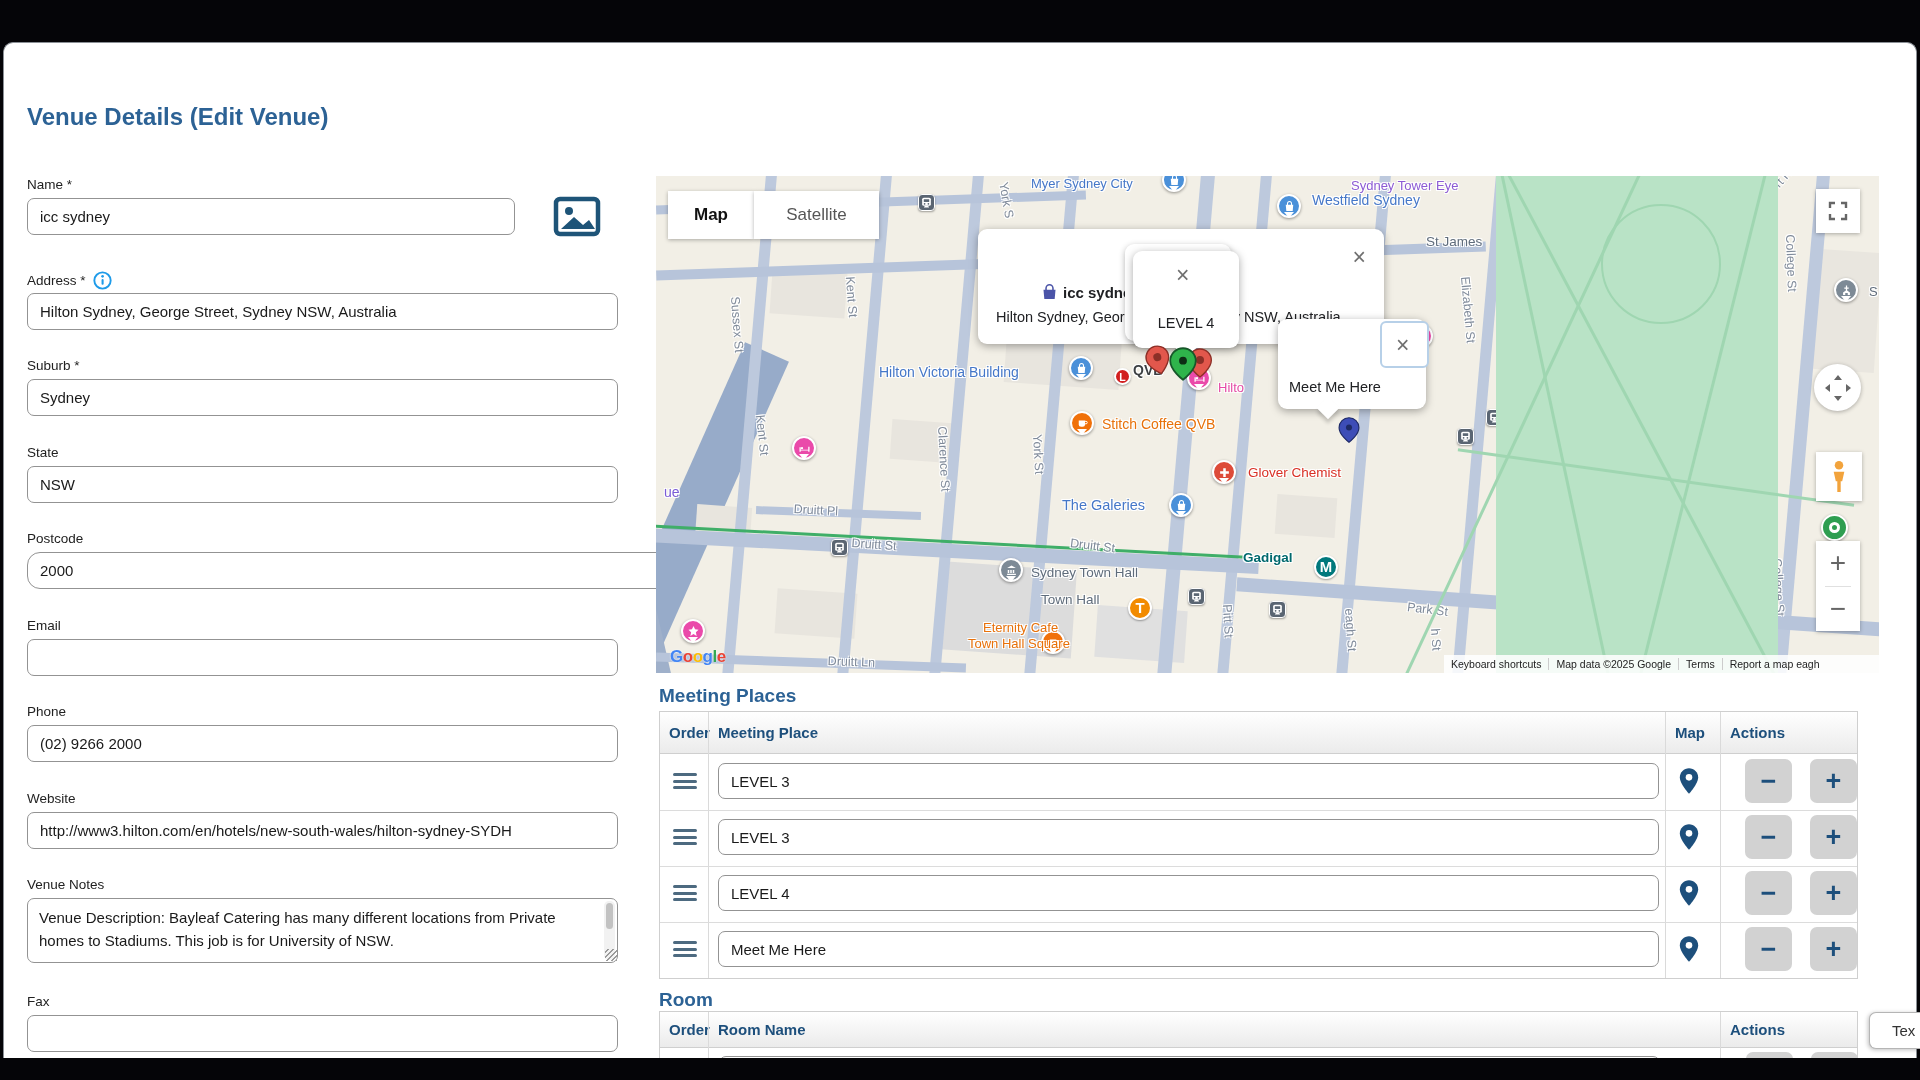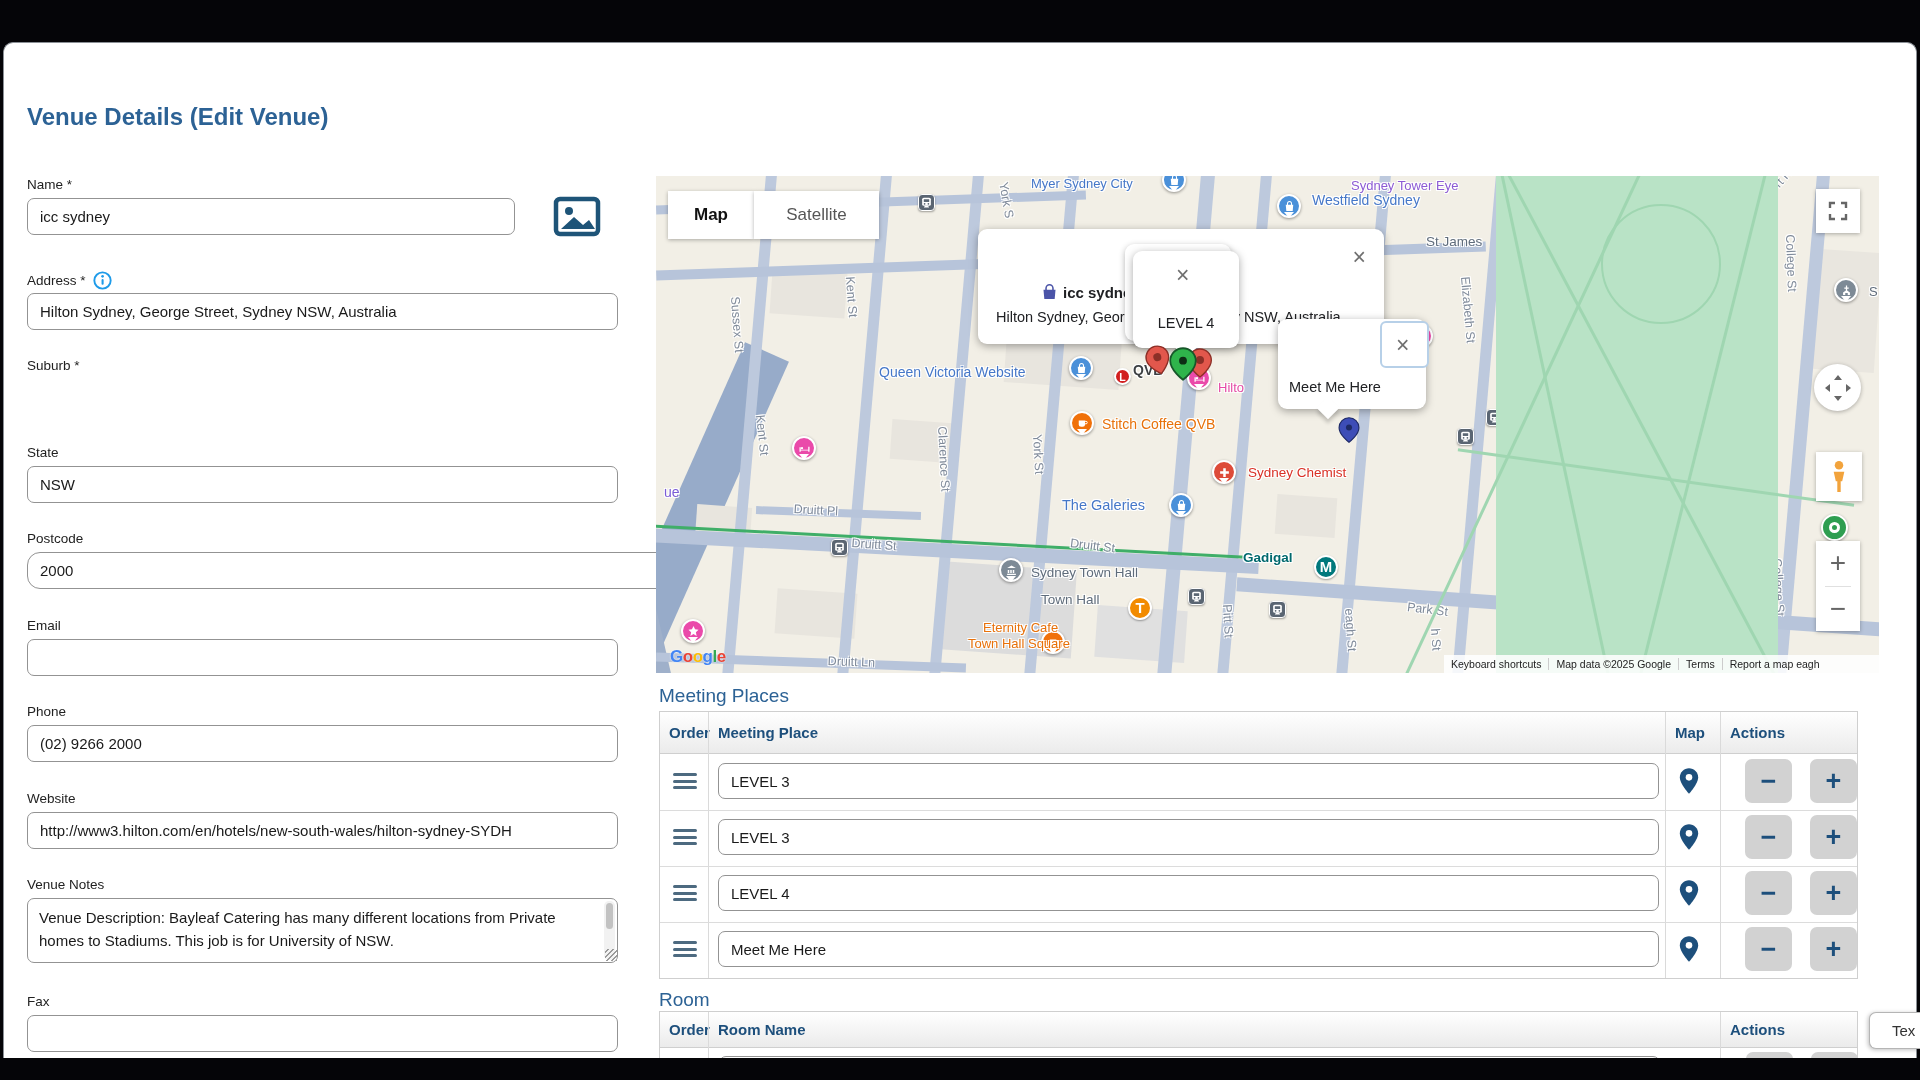--- a/index.html
+++ b/index.html
@@ -16,21 +16,21 @@
          font-family:"Liberation Sans",sans-serif; font-size:15px; color:#1a1a1a; padding:0 12px; outline:none; }
   .txtarea { position:absolute; border:1px solid #939393; border-radius:7px; background:#fff;
          font-family:"Liberation Sans",sans-serif; font-size:15px; color:#1a1a1a; padding:7px 26px 7px 11px;
          resize:none; outline:none; line-height:1.55; overflow:hidden; }
   .fakescroll { position:absolute; width:11px; background:#f2f2f2; border-radius:5px; }
   .fakethumb { position:absolute; width:7px; left:2px; top:2px; height:26px; background:#c2c2c2; border-radius:4px; }
   .resize-corner { position:absolute; width:12px; height:12px;
      background:repeating-linear-gradient(135deg, transparent 0 2px, #9a9a9a 2px 3.5px); }
 
   
-  .section-title { font-size:19px; font-weight:normal; color:#2c6295; }
+  .section-title { font-size:19px; font-weight:bold; color:#2c6295; }
   .tbl { position:absolute; border:1px solid #cfcfcf; background:#fff; }
   .tbl-header { position:absolute; left:0; top:0; right:0; background:linear-gradient(#ffffff,#ebebeb); border-bottom:1px solid #cfcfcf; }
   .th { position:absolute; top:0; height:100%; display:flex; align-items:center; padding-left:9px;
         font-size:15px; font-weight:bold; color:#1d4f7c; border-left:1px solid #d6d6d6; }
   .th:first-child { border-left:none; }
   .cell-sep { position:absolute; top:0; bottom:0; width:1px; background:#dadada; }
   .row-sep { position:absolute; left:0; right:0; height:1px; background:#dcdcdc; }
   .drag-handle { position:absolute; width:24px; height:17px; cursor:grab; }
   .drag-handle i { display:block; height:3.2px; background:#4d6a80; border-radius:2px; margin-bottom:3.4px; }
   .act-btn { position:absolute; width:47px; height:44px; background:#d2d2d2; border:none; border-radius:7px;
@@ -88,20 +88,21 @@
       <span>Address *</span>
       <svg width="19" height="19" viewBox="0 0 20 20" style="cursor:pointer;">
         <circle cx="10" cy="10" r="8.6" fill="none" stroke="#1e9be9" stroke-width="2"></circle>
         <rect x="9" y="8.5" width="2.2" height="6" rx="1" fill="#1e9be9"></rect>
         <circle cx="10.1" cy="5.6" r="1.4" fill="#1e9be9"></circle>
       </svg>
     </div>
     <input class="inp" style="left: 23px; top: 250px; width: 591px;" value="Hilton Sydney, George Street, Sydney NSW, Australia">
 
     <div class="abs fld-label" style="left:23px; top:315px;">Suburb *</div>
+    <input class="inp" style="left: 23px; top: 336px; width: 591px;" value="Sydney">
 
     <div class="abs fld-label" style="left:23px; top:402px;">State</div>
     <input class="inp" style="left: 23px; top: 423px; width: 591px;" value="NSW">
 
     <div class="abs fld-label" style="left:23px; top:488px;">Postcode</div>
     <input class="inp" style="left: 23px; top: 509px; width: 709px; border-radius: 13px;" value="2000">
 
     <div class="abs fld-label" style="left:23px; top:575px;">Email</div>
     <input class="inp" style="left: 23px; top: 596px; width: 591px;" value="">
 
@@ -391,24 +392,24 @@
           <div class="poi-pin" style="position: absolute; left: 866px; top: 19px; background: rgb(240, 113, 10);">
             <svg width="15" height="15" viewBox="0 0 24 24">
               <path d="M5 5h14l-5.8 6.6V17h2.8v2H8v-2h2.8v-5.4z" fill="#fff"></path>
             </svg>
           </div>
           <span class="maplabel" style="position: absolute; left: 375px; top: 0px; color: rgb(69, 119, 200); font-size: 13px; font-weight: normal;">Myer Sydney City</span>
           <span class="maplabel" style="position: absolute; left: 695px; top: 2px; color: rgb(141, 91, 212); font-size: 13px; font-weight: normal;">Sydney Tower Eye</span>
           <span class="maplabel" style="position: absolute; left: 656px; top: 16px; color: rgb(69, 119, 200); font-size: 14px; font-weight: normal;">Westfield Sydney</span>
           <span class="maplabel" style="position: absolute; left: 900px; top: 25px; color: rgb(232, 113, 10); font-size: 13.5px; font-weight: normal;">Metro St James</span>
           <span class="maplabel" style="position: absolute; left: 770px; top: 58px; color: rgb(95, 108, 123); font-size: 13.5px; font-weight: normal;">St James</span>
-          <span class="maplabel" style="position: absolute; left: 223px; top: 188px; color: rgb(69, 119, 200); font-size: 14px; font-weight: normal;">Queen Victoria Website</span>
+          <span class="maplabel" style="position: absolute; left: 223px; top: 188px; color: rgb(69, 119, 200); font-size: 14px; font-weight: normal;">Hilton Victoria Building</span>
           <span class="maplabel" style="position: absolute; left: 477px; top: 186px; color: rgb(60, 64, 67); font-size: 14px; font-weight: bold;">QVB</span>
           <span class="maplabel" style="position: absolute; left: 446px; top: 240px; color: rgb(232, 113, 10); font-size: 14px; font-weight: normal;">Stitch Coffee QVB</span>
-          <span class="maplabel" style="position: absolute; left: 592px; top: 289px; color: rgb(217, 48, 37); font-size: 13.5px; font-weight: normal;">Sydney Chemist</span>
+          <span class="maplabel" style="position: absolute; left: 592px; top: 289px; color: rgb(217, 48, 37); font-size: 13.5px; font-weight: normal;">Glover Chemist</span>
           <span class="maplabel" style="position: absolute; left: 406px; top: 321px; color: rgb(69, 119, 200); font-size: 14.5px; font-weight: normal;">The Galeries</span>
           <span class="maplabel" style="position: absolute; left: 562px; top: 196px; color: rgb(229, 75, 166); font-size: 13px; font-weight: normal; margin-top: 8px;">Hilto</span>
           <span class="maplabel" style="position: absolute; left: 375px; top: 389px; color: rgb(95, 108, 123); font-size: 13.5px; font-weight: normal;">Sydney Town Hall</span>
           <span class="maplabel" style="position: absolute; left: 385px; top: 416px; color: rgb(95, 108, 123); font-size: 13.5px; font-weight: normal;">Town Hall</span>
           <span class="maplabel" style="position: absolute; left: 327px; top: 444px; color: rgb(232, 113, 10); font-size: 13px; font-weight: normal;">Eternity Cafe</span>
           <span class="maplabel" style="position: absolute; left: 312px; top: 460px; color: rgb(232, 113, 10); font-size: 13px; font-weight: normal;">Town Hall Square</span>
           <span class="maplabel" style="position: absolute; left: 587px; top: 374px; color: rgb(1, 105, 109); font-size: 13.5px; font-weight: bold;">Gadigal</span>
           <span class="maplabel" style="position: absolute; left: 960px; top: 181px; color: rgb(63, 142, 95); font-size: 15px; font-weight: normal;">Hyde Park</span>
           <span class="maplabel" style="position: absolute; left: 1213px; top: 108px; color: rgb(95, 108, 123); font-size: 13px; font-weight: normal;">S</span>
           <span class="maplabel" style="position: absolute; left: 86px; top: 120px; color: rgb(127, 138, 154); font-size: 12.5px; transform: rotate(86deg); transform-origin: left top;">Sussex St</span>

